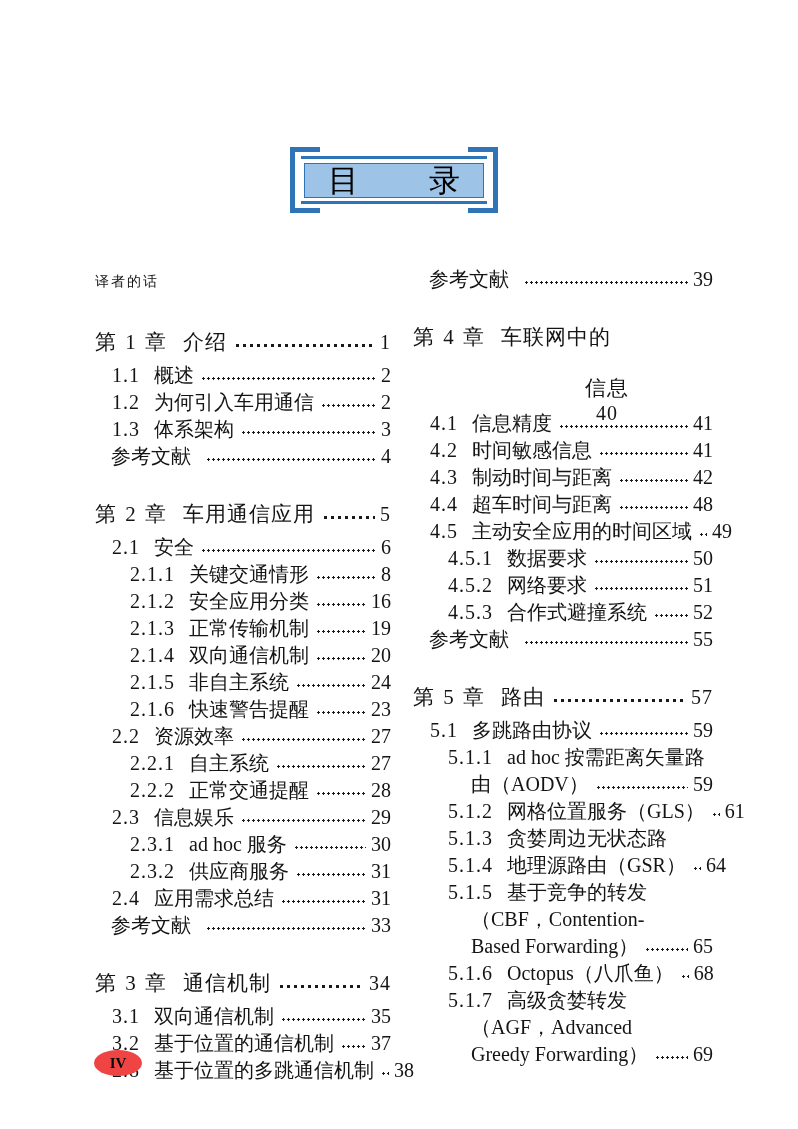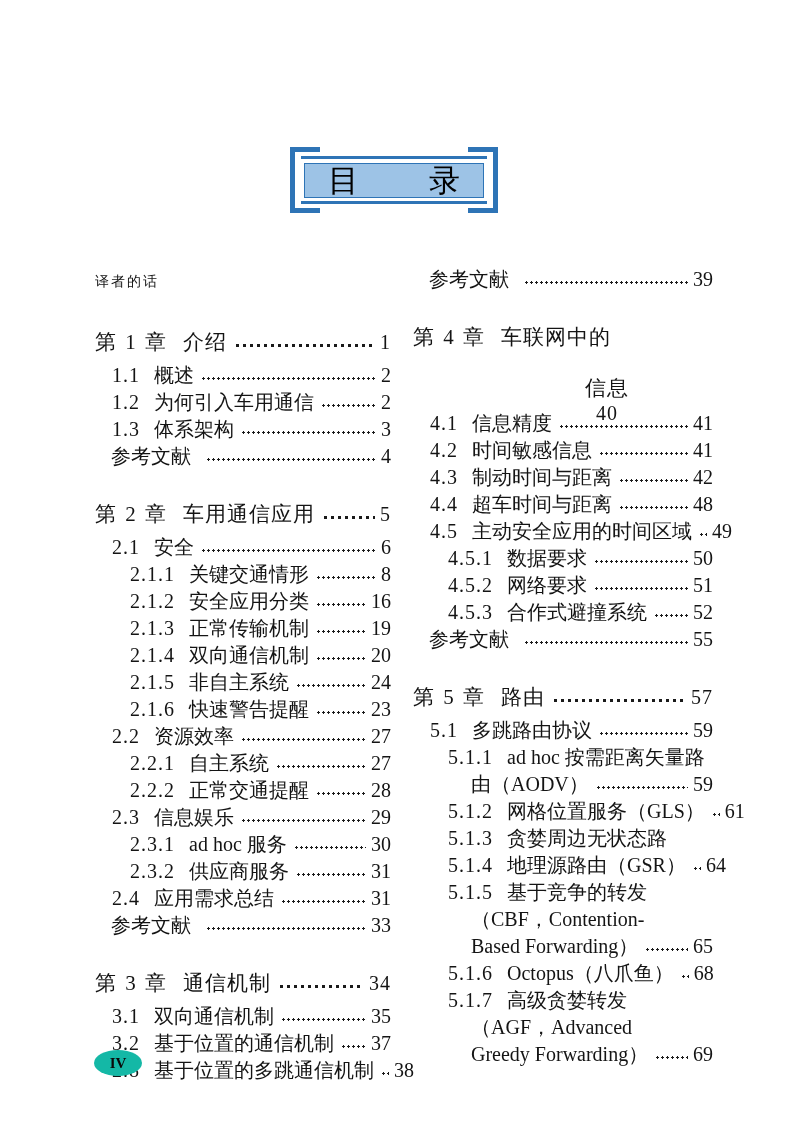--- a/index.html
+++ b/index.html
@@ -59,21 +59,21 @@
     height: 23px;
     background-image: radial-gradient(circle, #1a1a1a 1.6px, rgba(0,0,0,0) 1.9px);
     background-size: 7px 7px;
     background-position: left calc(100% - 5px);
   }
   .page { flex: none; }
 
   
   .badge {
     position: absolute; left: 94px; top: 1050px; width: 48px; height: 26px;
-    background: #14b8a6; border-radius: 50%;
+    background: #ef4444; border-radius: 50%;
     display: flex; align-items: center; justify-content: center;
     font-size: 15px; font-weight: bold; color: #0a0a0a;
   }
 </style>
 </head>
 <body>
 
 <div class="title-block">
   <div class="bracket left"></div>
   <div class="hline top"></div>

